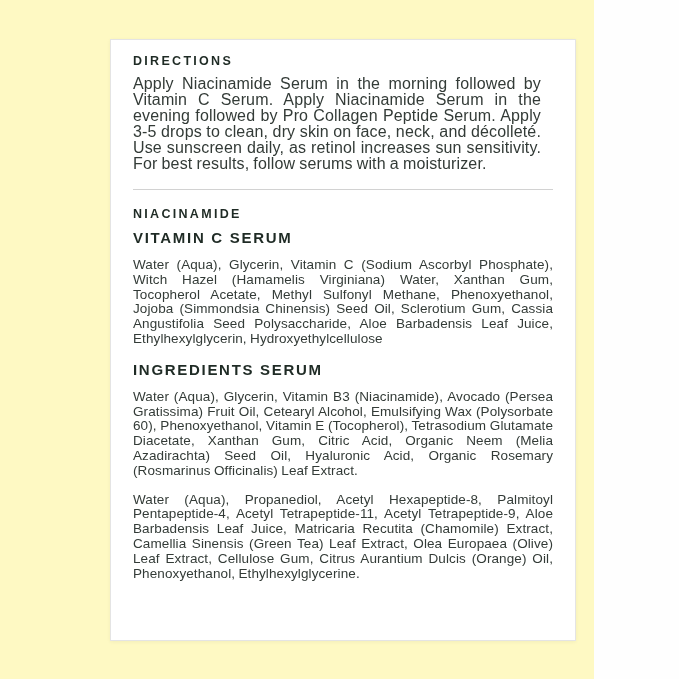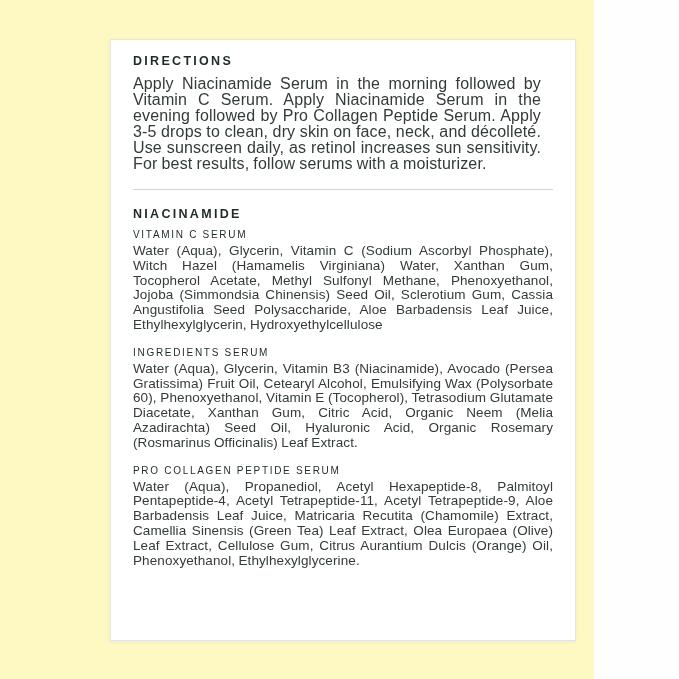--- a/index.html
+++ b/index.html
@@ -30,43 +30,43 @@
     overflow: hidden;
   }
   .section-heading {
     font-size: 12.5px;
     font-weight: bold;
     letter-spacing: 2.3px;
     color: #1f2b25;
     margin: 0 0 8px 0;
   }
   .sub-heading {
-    font-size: 10px;
-    font-weight: normal;
+    font-size: 15px;
+    font-weight: bold;
     letter-spacing: 1.7px;
     color: #1f2b25;
     margin: 0 0 3px 0;
   }
   .body-para {
     font-size: 16px;
     line-height: 16px;
     letter-spacing: 0.15px;
     word-spacing: -0.5px;
     text-align: justify;
     color: #333b37;
     margin: 0 12px 17px 0;
   }
   .ingredients-para {
     font-size: 13.5px;
     line-height: 14.8px;
     letter-spacing: 0.1px;
     word-spacing: -0.5px;
     text-align: justify;
     color: #333b37;
-    margin: 4px 0 14px 0;
+    margin: 12px 0 14px 0;
   }
   .divider {
     border: none;
     border-top: 1px solid #d2d2d2;
     margin: 4px 0 17px 0;
   }
   .ingredient-section { margin: 0; }
 </style>
 </head>
 <body>
@@ -87,18 +87,17 @@
       <h3 class="sub-heading">VITAMIN C SERUM</h3>
       <p class="ingredients-para">Water (Aqua), Glycerin, Vitamin C (Sodium Ascorbyl Phosphate), Witch Hazel (Hamamelis Virginiana) Water, Xanthan Gum, Tocopherol Acetate, Methyl Sulfonyl Methane, Phenoxyethanol, Jojoba (Simmondsia Chinensis) Seed Oil, Sclerotium Gum, Cassia Angustifolia Seed Polysaccharide, Aloe Barbadensis Leaf Juice, Ethylhexylglycerin, Hydroxyethylcellulose</p>
     </div>
 
     <div class="ingredient-section">
       <h3 class="sub-heading">INGREDIENTS SERUM</h3>
       <p class="ingredients-para">Water (Aqua), Glycerin, Vitamin B3 (Niacinamide), Avocado (Persea Gratissima) Fruit Oil, Cetearyl Alcohol, Emulsifying Wax (Polysorbate 60), Phenoxyethanol, Vitamin E (Tocopherol), Tetrasodium Glutamate Diacetate, Xanthan Gum, Citric Acid, Organic Neem (Melia Azadirachta) Seed Oil, Hyaluronic Acid, Organic Rosemary (Rosmarinus Officinalis) Leaf Extract.</p>
     </div>
 
     <div class="ingredient-section">
-      <h3 class="sub-heading">PRO COLLAGEN PEPTIDE SERUM</h3>
       <p class="ingredients-para">Water (Aqua), Propanediol, Acetyl Hexapeptide-8, Palmitoyl Pentapeptide-4, Acetyl Tetrapeptide-11, Acetyl Tetrapeptide-9, Aloe Barbadensis Leaf Juice, Matricaria Recutita (Chamomile) Extract, Camellia Sinensis (Green Tea) Leaf Extract, Olea Europaea (Olive) Leaf Extract, Cellulose Gum, Citrus Aurantium Dulcis (Orange) Oil, Phenoxyethanol, Ethylhexylglycerine.</p>
     </div>
 
   </div>
 </div>
 
 </body></html>

